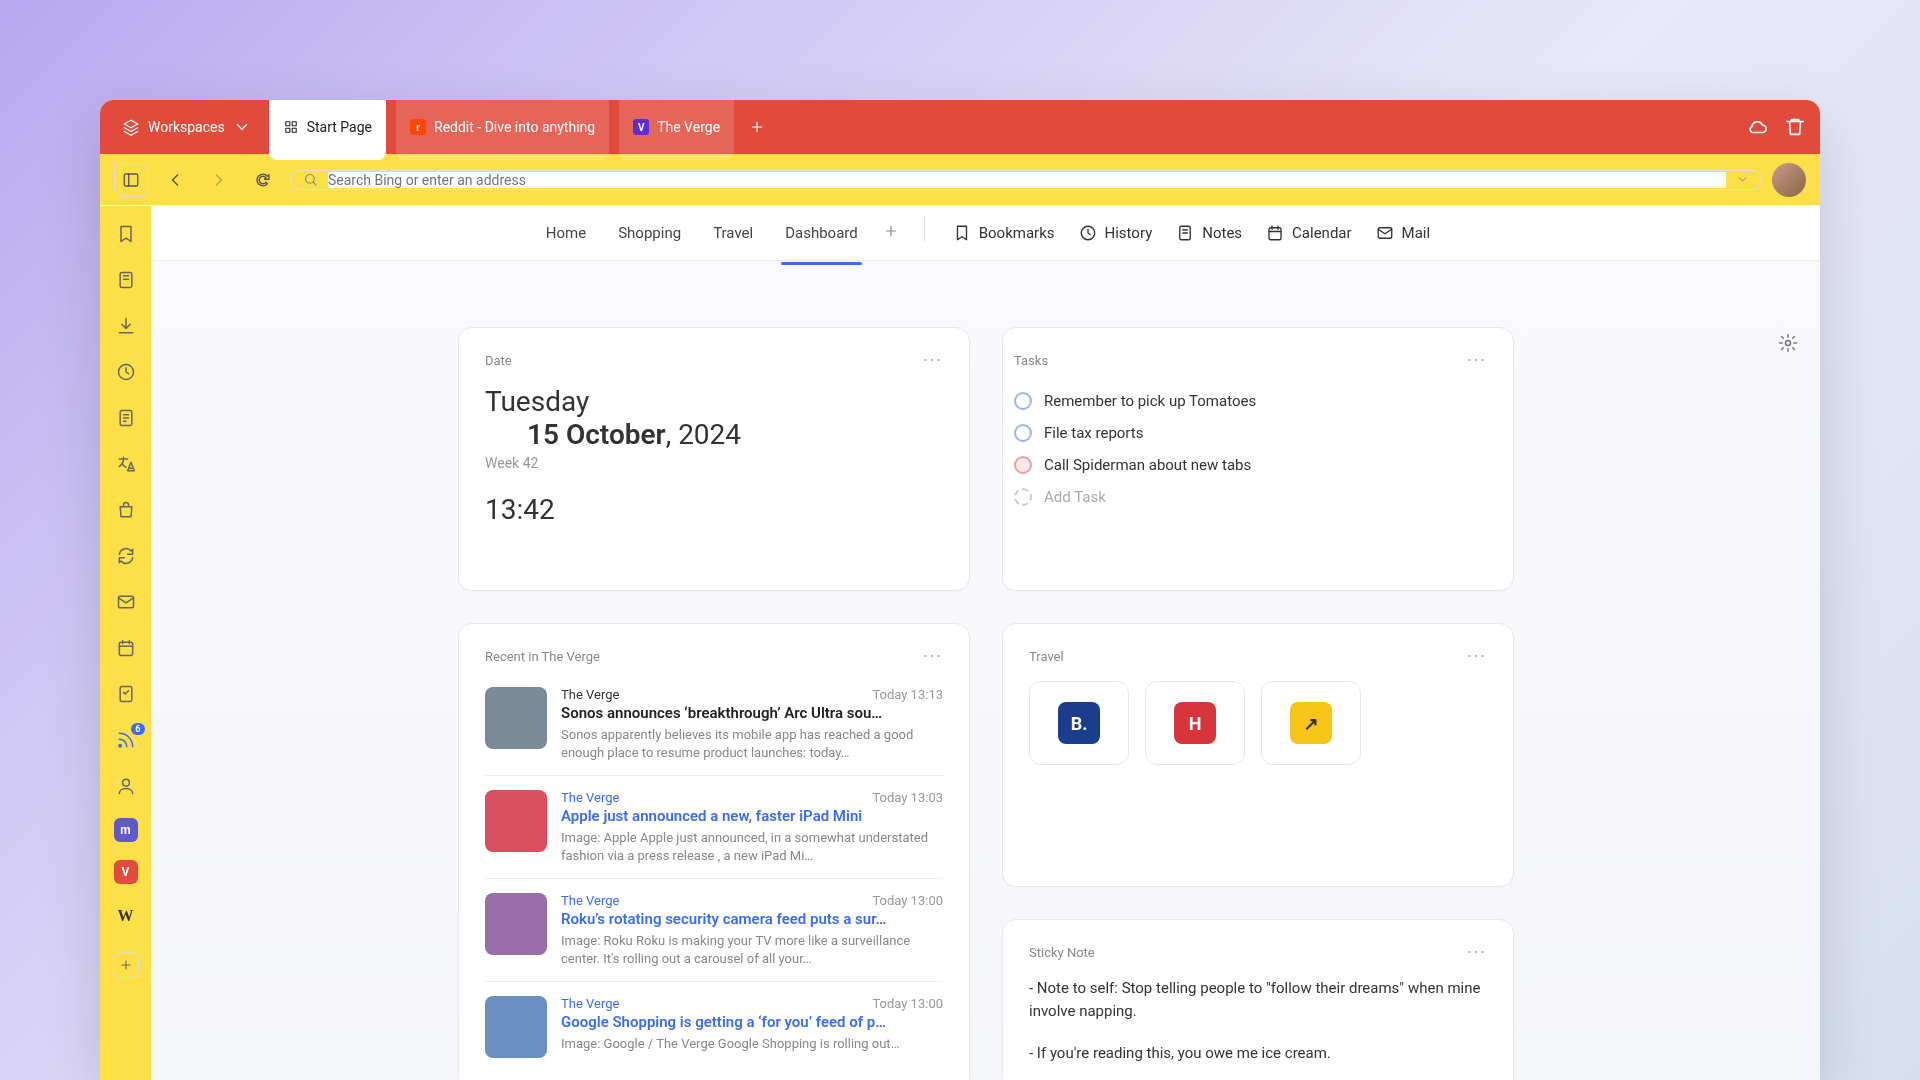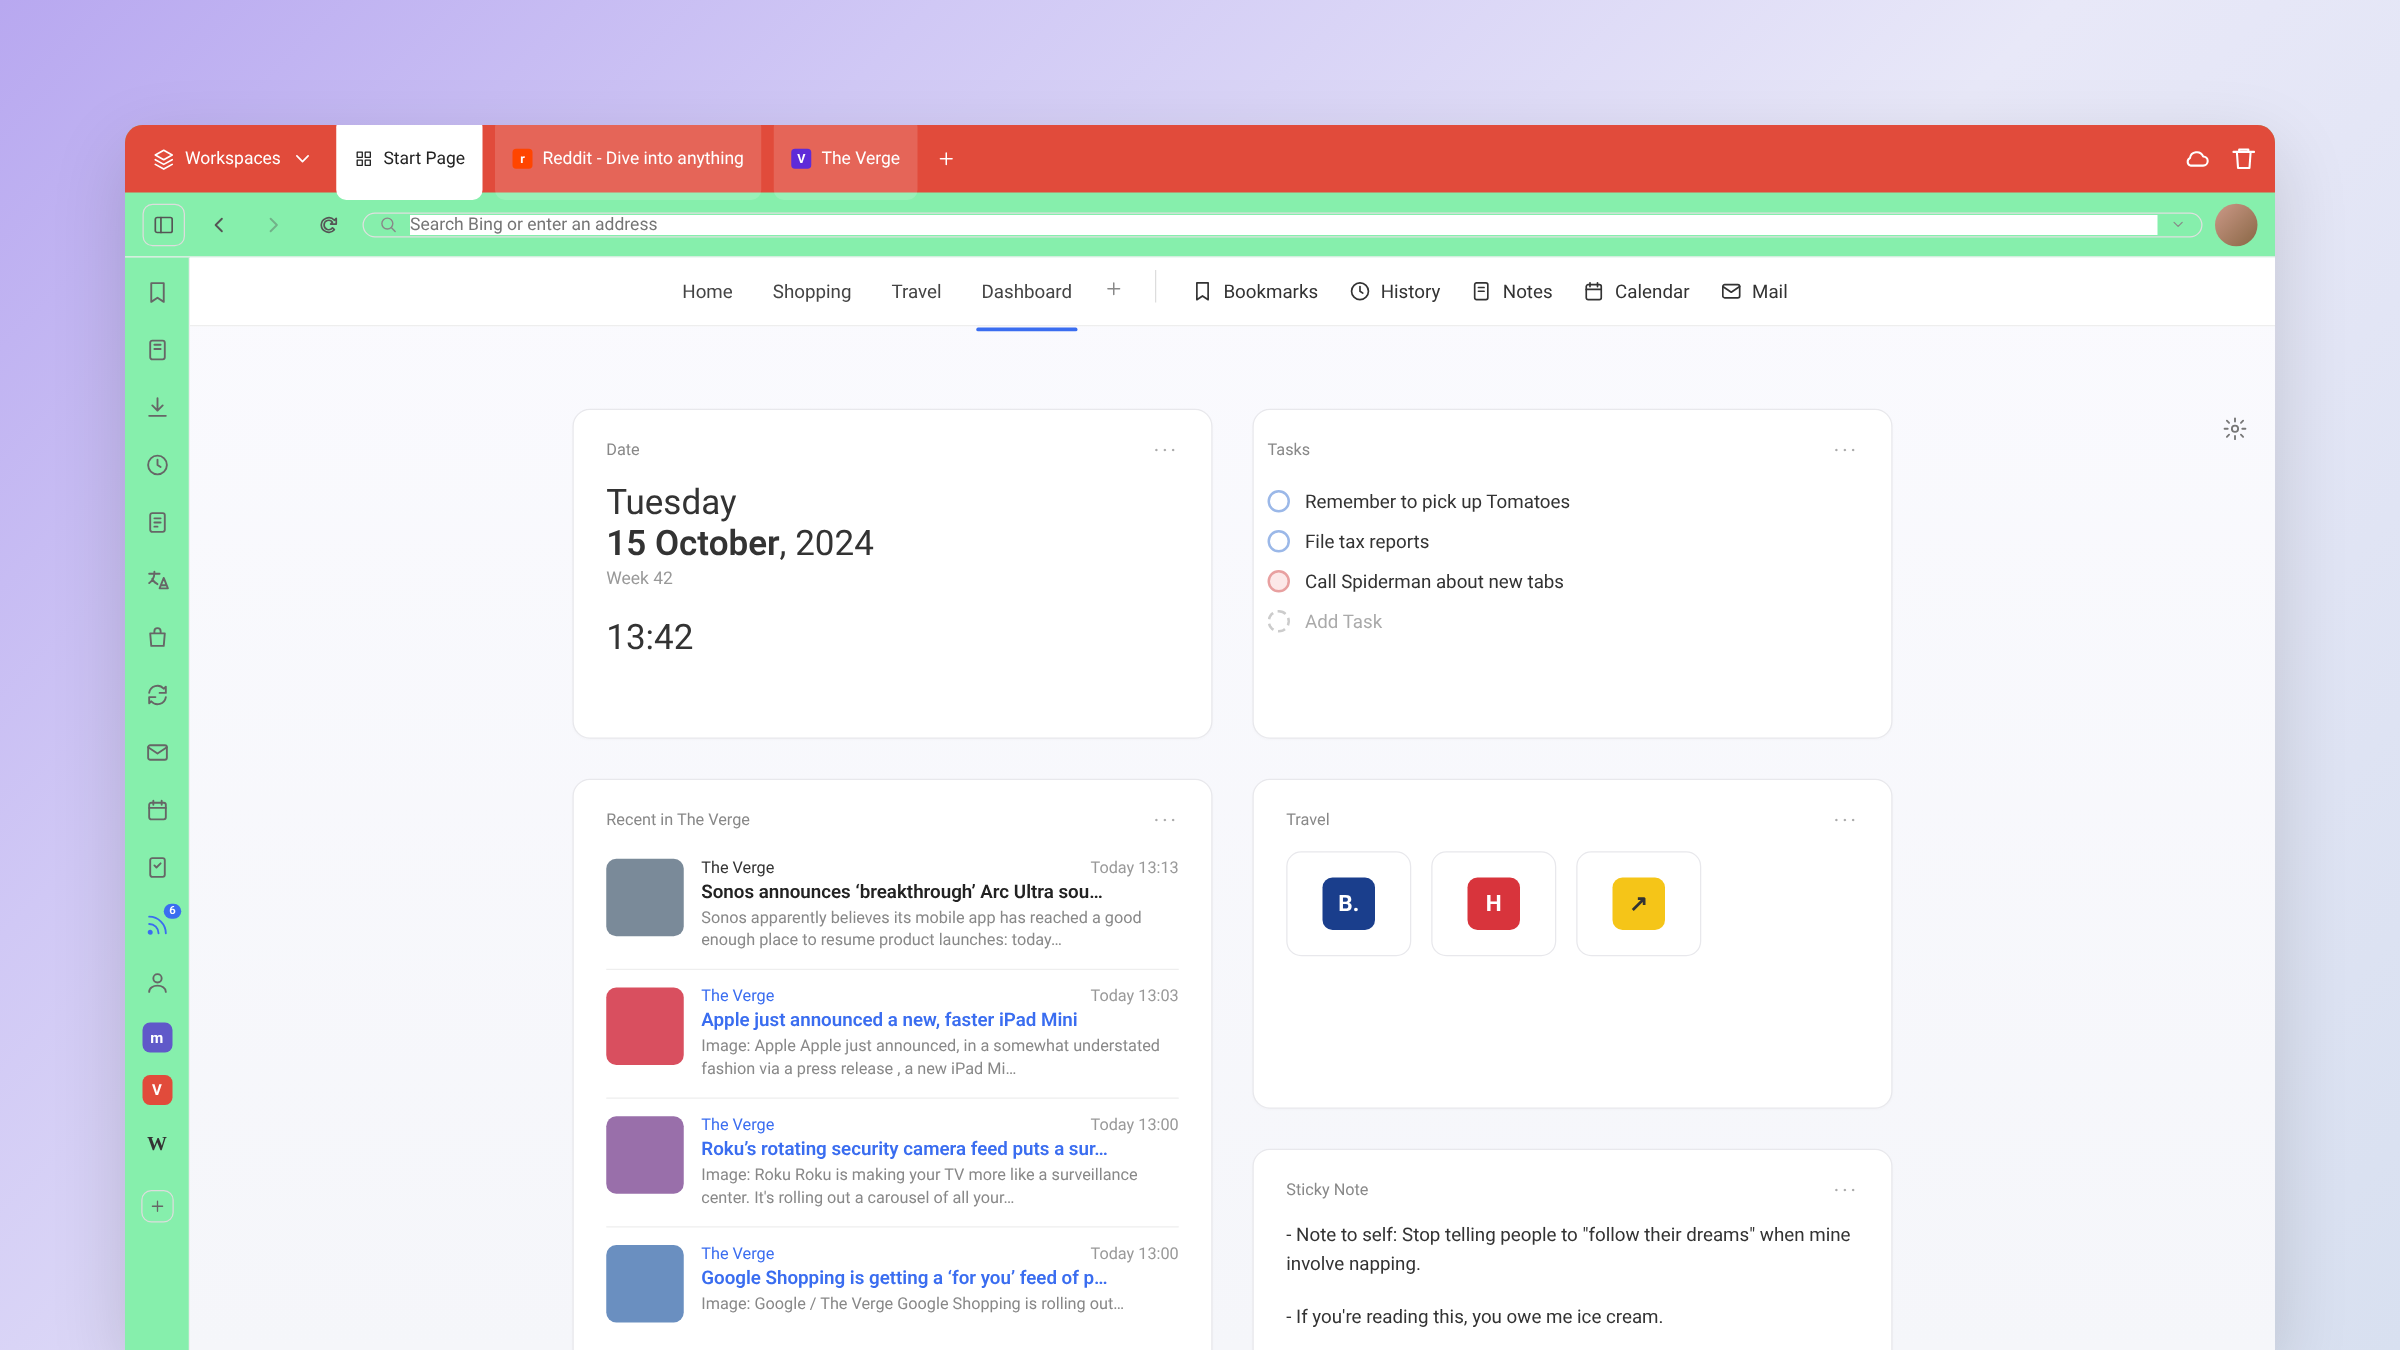--- a/index.html
+++ b/index.html
@@ -1,17 +1,17 @@
 <!DOCTYPE html>
 <html><head>
 <meta charset="utf-8">
 <style>
 * { margin:0; padding:0; box-sizing:border-box; font-family:-apple-system,BlinkMacSystemFont,"Segoe UI",Roboto,sans-serif; }
 body { width:1920px; height:1080px; background:linear-gradient(135deg,#b8a8f0 0%,#d0c8f5 25%,#e8e8f8 55%,#d8e0f0 100%); overflow:hidden; padding:100px 100px 0 100px; }
-.window { width:1720px; height:980px; background:#86efac; border-radius:14px 14px 0 0; overflow:hidden; box-shadow:0 20px 60px rgba(0,0,0,.15); display:flex; flex-direction:column; }
+.window { width:1720px; height:980px; background:#fde047; border-radius:14px 14px 0 0; overflow:hidden; box-shadow:0 20px 60px rgba(0,0,0,.15); display:flex; flex-direction:column; }
 .titlebar { height:54px; background:#e14b3b; display:flex; align-items:center; padding:0 14px; gap:10px; }
 .ws-btn { display:flex; align-items:center; gap:8px; color:#fff; font-size:14px; padding:6px 8px; border-radius:6px; cursor:pointer; }
 .ws-btn svg { width:18px; height:18px; }
 .tab { display:flex; align-items:center; gap:8px; padding:25px 14px; border-radius:8px; font-size:14px; max-width:240px; white-space:nowrap; overflow:hidden; cursor:pointer; }
 .tab.active { background:#fff; color:#222; }
 .tab.inactive { background:rgba(255,255,255,.15); color:#fff; }
 .tab .favicon { width:16px; height:16px; border-radius:3px; flex:none; display:flex; align-items:center; justify-content:center; font-size:10px; font-weight:bold; }
 .tab span.lbl { overflow:hidden; text-overflow:ellipsis; }
 .plus-tab { width:26px; height:26px; display:flex; align-items:center; justify-content:center; color:#fff; border-radius:6px; cursor:pointer; }
 .titlebar-right { margin-left:auto; display:flex; gap:16px; color:#fff; }
@@ -39,21 +39,21 @@
 .quick { display:flex; align-items:center; gap:8px; font-size:15px; color:#333; cursor:pointer; padding:6px 10px; }
 .gear-float { position:absolute; right:22px; top:72px; color:#777; cursor:pointer; }
 .dash { flex:1; position:relative; padding:66px 0 0 0; display:flex; justify-content:center; overflow:hidden; }
 .dash-grid { display:grid; grid-template-columns:512px 512px; gap:32px; }
 .card { background:#fff; border:1px solid #e8e8ec; border-radius:14px; padding:22px 26px; box-shadow:0 1px 2px rgba(0,0,0,.02); }
 .card-head { display:flex; justify-content:space-between; align-items:center; margin-bottom:14px; }
 .card-title { font-size:13px; color:#888; }
 .more { color:#aaa; cursor:pointer; font-size:18px; letter-spacing:2px; }
 .date-day { font-size:28px; font-weight:400; color:#333; }
 .date-full { font-size:28px; font-weight:400; color:#333; }
-.date-full .bold { font-weight:600; }
+.date-full .bold { font-weight:600;margin-left:42px; }
 .date-week { font-size:14px; color:#999; margin-top:4px; }
 .date-time { font-size:28px; font-weight:400; color:#333; margin-top:22px; }
 .task-row { display:flex; align-items:flex-start; gap:12px; padding:7px 0; font-size:15px; color:#333; cursor:pointer; }
 .task-check { width:18px; height:18px; border-radius:50%; border:2px solid #9bb8e8; flex:none; }
 .task-check.red { border-color:#e8a0a0; background:#fce8e8; }
 .task-check.add { border:2px dashed #ccc; }
 .task-row.add { color:#aaa; }
 .feed-item { display:flex; gap:14px; padding:14px 0; border-top:1px solid #eee; }
 .feed-item:first-child { border-top:none; padding-top:6px; }
 .feed-thumb { width:62px; height:62px; border-radius:8px; background:linear-gradient(135deg,#888,#ccc); flex:none; }

